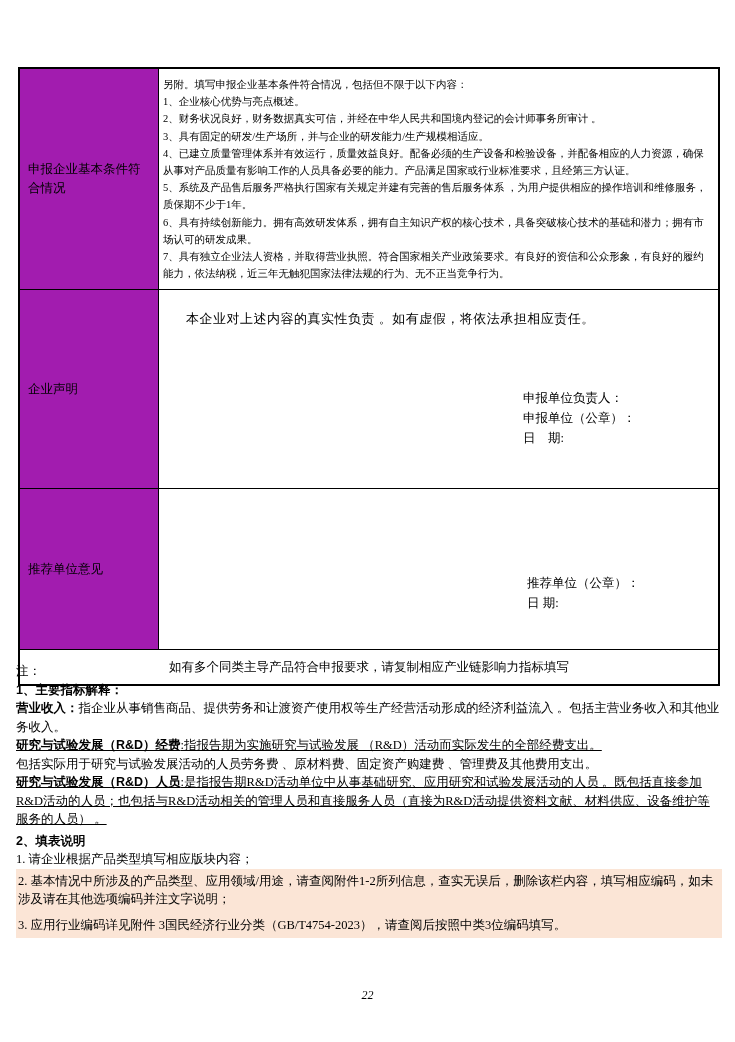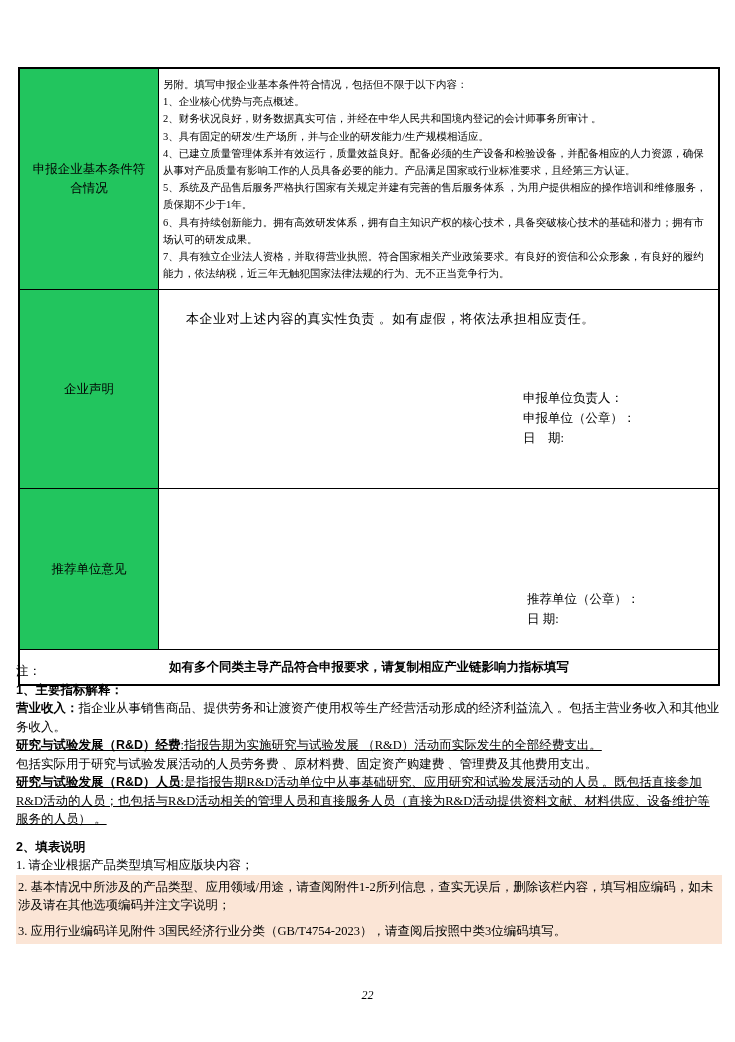--- a/index.html
+++ b/index.html
@@ -3,43 +3,43 @@
 <meta charset="utf-8">
 <style>
   html,body{margin:0;padding:0;background:#ffffff;}
   .page{position:relative;width:735px;height:1042px;background:#ffffff;overflow:hidden;
         font-family:"Liberation Serif","DejaVu Serif",serif;color:#000;}
 
   
   table.form{position:absolute;left:18px;top:67px;width:702px;border-collapse:collapse;
              table-layout:fixed;border:2px solid #000;}
   table.form td{border:1.5px solid #000;vertical-align:middle;}
-  td.label-cell{width:122px;background:#22c55e;text-align:center;
+  td.label-cell{width:122px;background:#a21caf;
                 font-size:12.5px;line-height:19px;padding:0 8px;}
   td.content-cell{position:relative;background:#ffffff;}
 
   .conditions-text{padding:6px 4px 6px 3px;font-size:10.5px;line-height:17.2px;}
   .conditions-text div{margin:0;}
 
   .decl-statement{position:absolute;left:27px;top:20px;font-size:13px;letter-spacing:0.5px;}
   .sig-block{position:absolute;font-size:12.5px;line-height:20px;}
   .sig-block .sig-center{text-align:left;}
 
   td.footer-cell{height:32px;text-align:center;
                  font-family:"Liberation Sans","DejaVu Sans",sans-serif;
-                 font-weight:bold;font-size:12.5px;}
+                 font-weight:normal;font-size:12.5px;}
 
   
   .notes{position:absolute;left:16px;top:662px;width:706px;font-size:12.5px;line-height:18.5px;}
   .notes p{margin:0;}
   .term,.sec-title{font-family:"Liberation Sans","DejaVu Sans",sans-serif;font-weight:bold;}
   .sec-title{font-size:12.5px;}
   .def{margin-top:2px;}
   .gap-top{margin-top:5px;text-decoration:underline;}
-  .notes .sec2{margin-top:9px;}
+  .notes .sec2{margin-top:3px;}
   .hl{background:#FBE5D6;padding:3px 4px 4px 2px;margin-top:3px;}
 
   .page-number{position:absolute;left:0;top:988px;width:735px;text-align:center;
                font-size:12px;font-style:italic;}
 </style>
 </head>
 <body>
 
 <div class="page">
 
@@ -69,21 +69,21 @@
           <div>申报单位负责人：</div>
           <div>申报单位（公章）：</div>
           <div class="sig-center">日　期:</div>
         </div>
       </td>
     </tr>
 
     <tr>
       <td class="label-cell" style="height:160px">推荐单位意见</td>
       <td class="content-cell">
-        <div class="sig-block" style="left:368px;top:100px">
+        <div class="sig-block" style="left:368px;top:84px">
           <div>推荐单位（公章）：</div>
           <div class="sig-center">日 期:</div>
         </div>
       </td>
     </tr>
 
     <tr>
       <td class="footer-cell" colspan="2">如有多个同类主导产品符合申报要求，请复制相应产业链影响力指标填写</td>
     </tr>
   </tbody>

